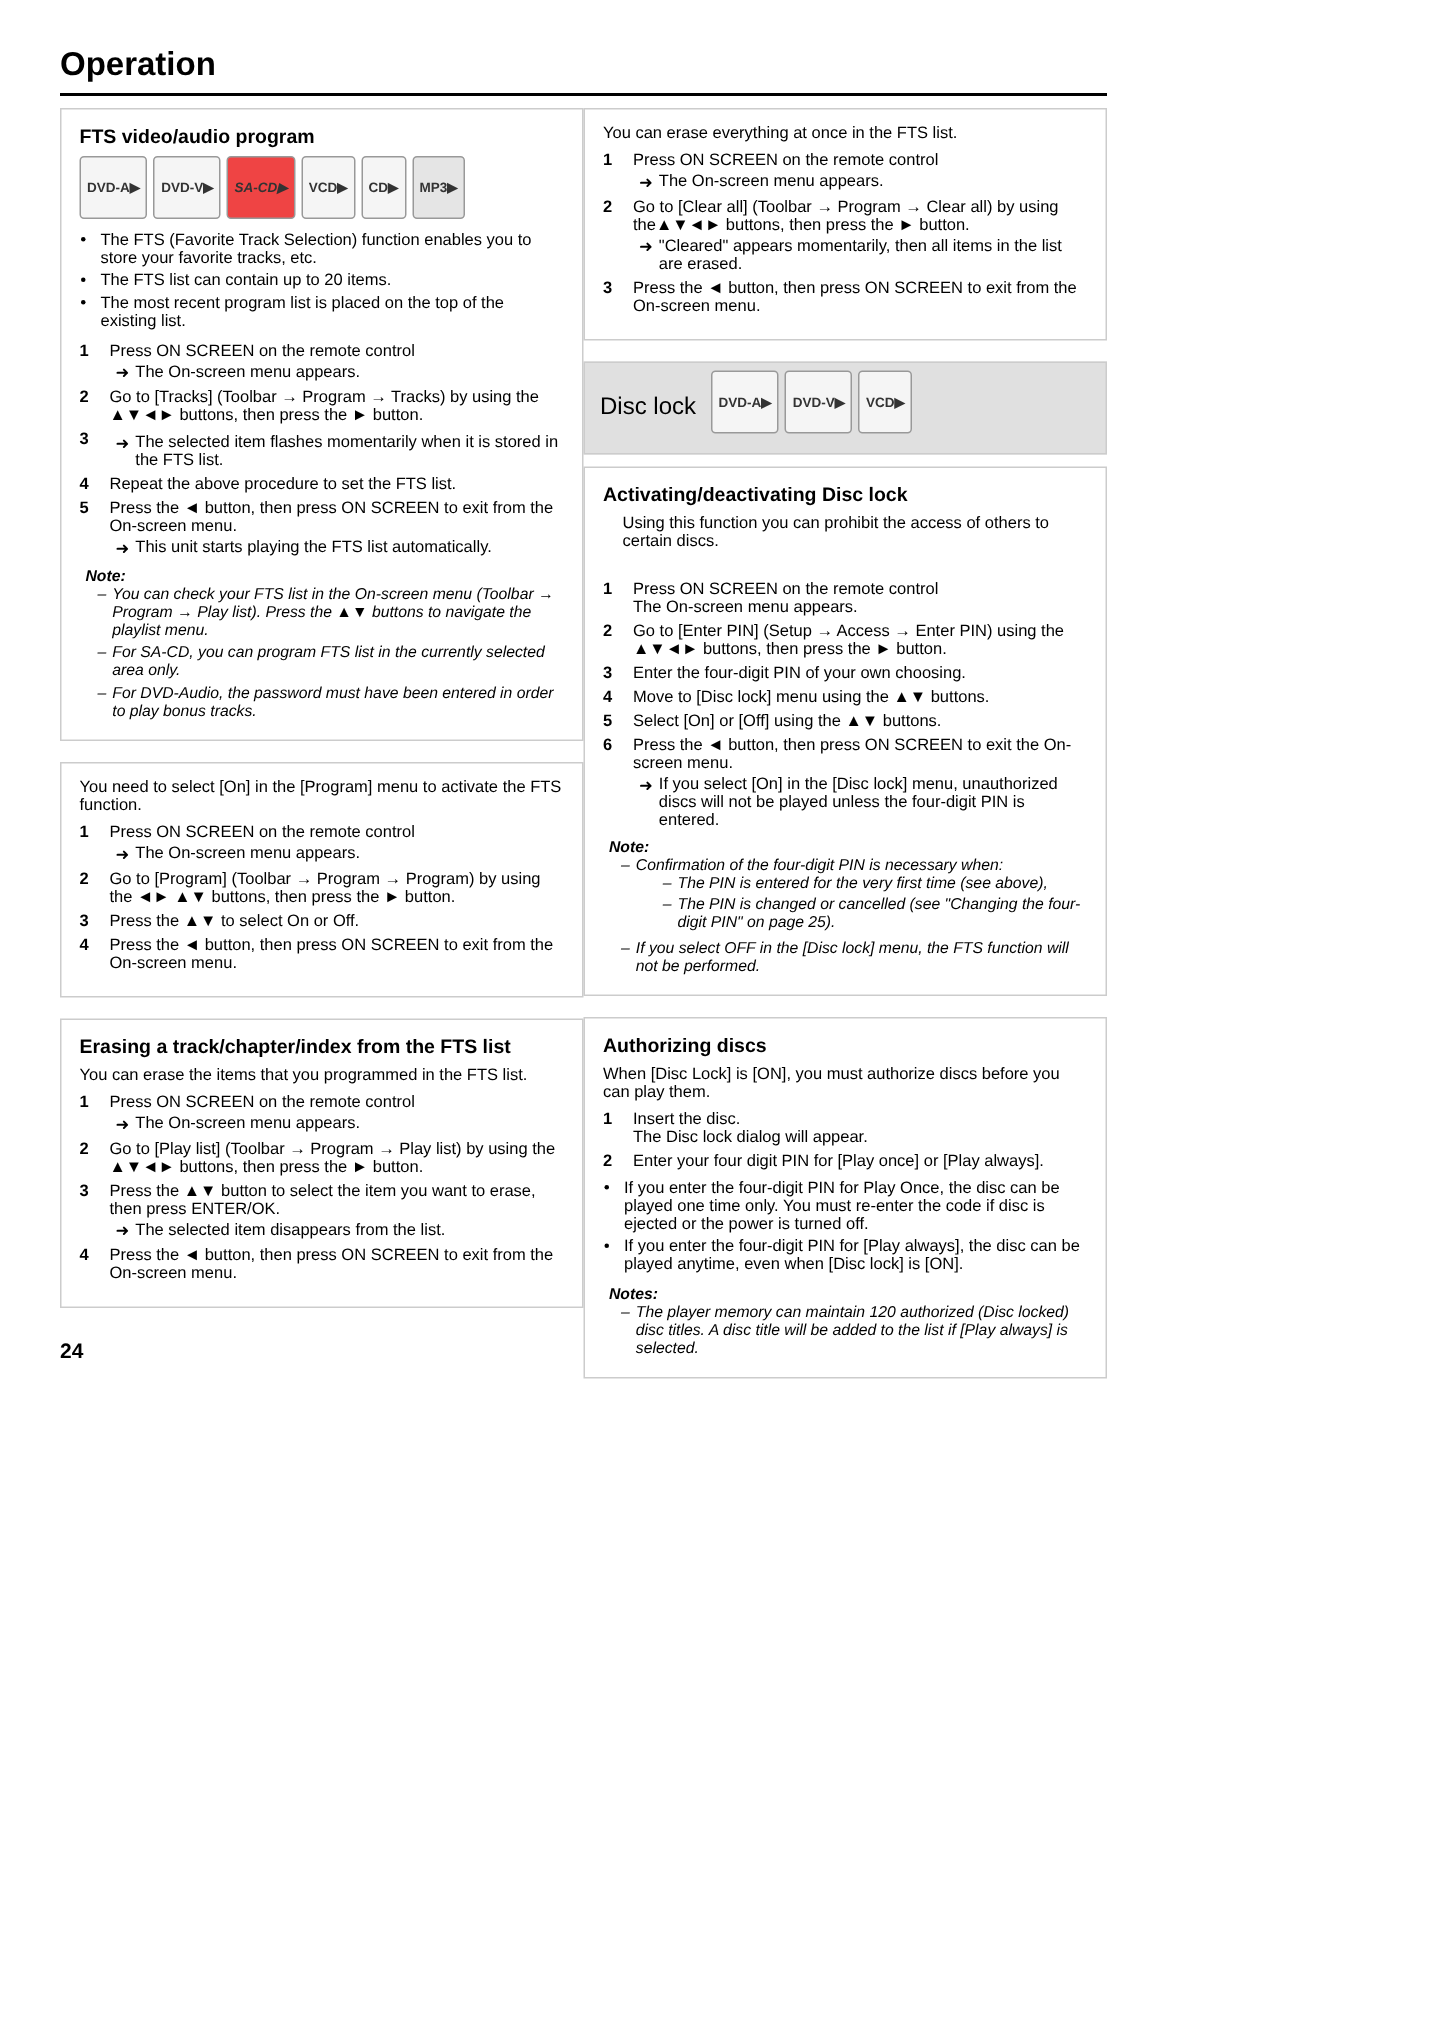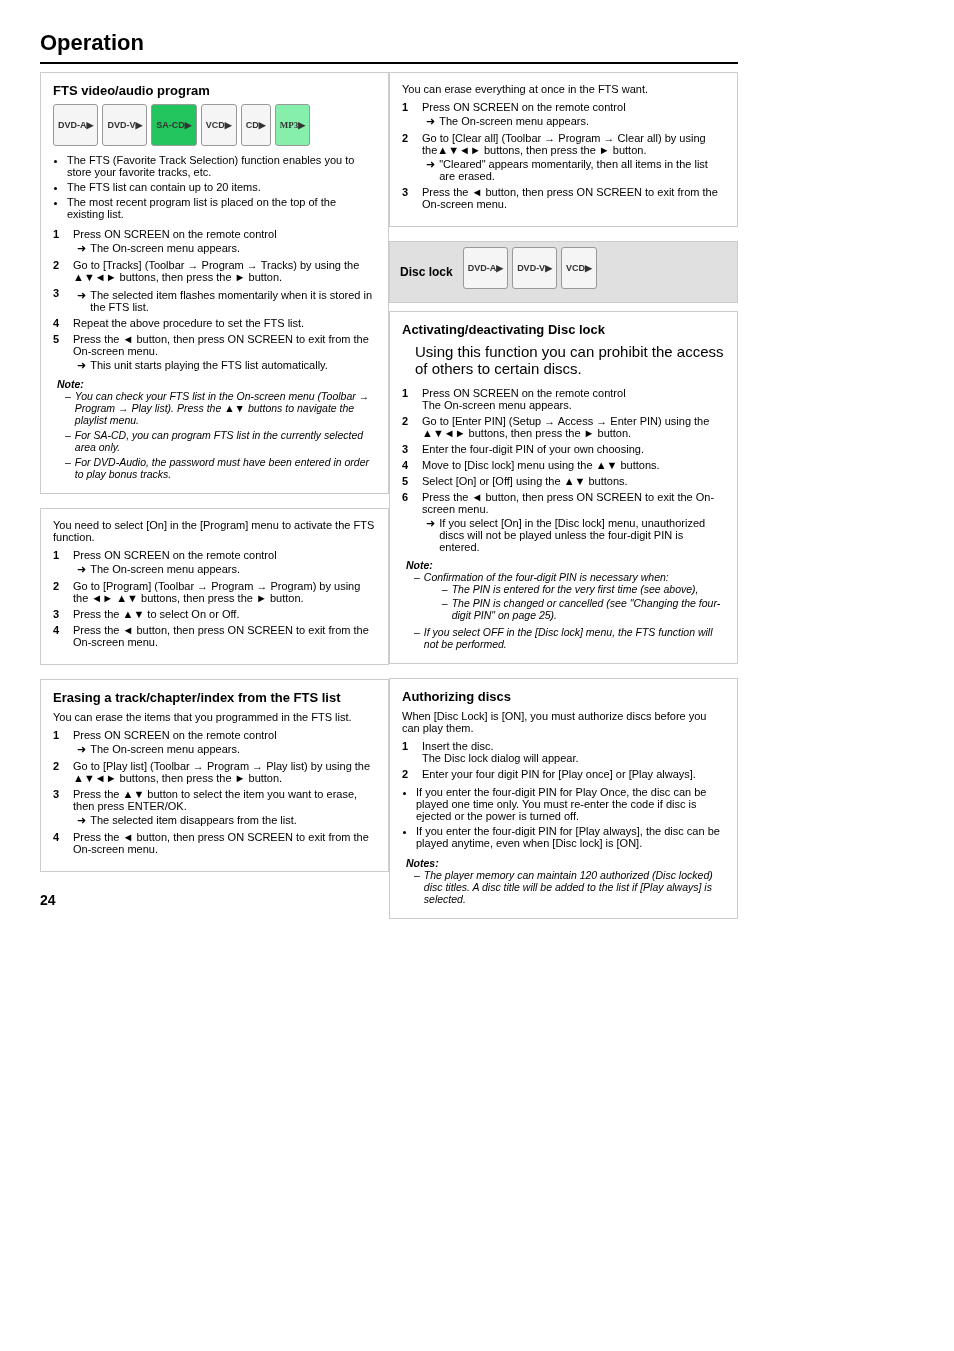--- a/index.html
+++ b/index.html
@@ -46,44 +46,44 @@
     .disc-lock-header {
       display: flex;
       align-items: center;
       gap: 10px;
       background: #e0e0e0;
       padding: 5px 10px;
       margin-bottom: 8px;
       border: 1.5px solid #ccc;
     }
     .disc-lock-title {
-      font-size: 12px;
-      font-weight: bold;
+      font-size: 16px;
+      font-weight: normal;
     }
     .format-badges {
       display: flex;
       gap: 4px;
       margin-bottom: 8px;
       flex-wrap: wrap;
     }
     .badge {
       border: 1px solid #999;
       border-radius: 3px;
       padding: 15px 4px;
       font-size: 9px;
       font-weight: bold;
       color: #333;
       background: #f5f5f5;
     }
     .badge.dvd-a { background: #f5f5f5; }
     .badge.dvd-v { background: #f5f5f5; }
-    .badge.sa-cd { background: #22c55e; }
+    .badge.sa-cd { background: #ef4444; font-style: italic; }
     .badge.vcd { background: #f5f5f5; }
     .badge.cd { background: #f5f5f5; }
-    .badge.mp3 { background: #86efac; font-family: Liberation Serif, serif; }
+    .badge.mp3 { background: #e5e5e5; }
     .bullet-list {
       list-style: disc;
       padding-left: 14px;
       margin-bottom: 8px;
     }
     .bullet-list li {
       font-size: 11px;
       margin-bottom: 3px;
     }
     .numbered-list {
@@ -297,21 +297,21 @@
           </li>
         </ol>
       </div>
 
       <div class="page-num">24</div>
     </div>
 
     <div class="col-right">
 
       <div class="section">
-        <p style="font-size:11px;margin-bottom:6px;">You can erase everything at once in the FTS want.</p>
+        <p style="font-size:11px;margin-bottom:6px;">You can erase everything at once in the FTS list.</p>
         <ol class="numbered-list">
           <li>
             <span class="num">1</span>
             <span class="li-content">
               <span>Press ON SCREEN on the remote control</span>
               <div class="arrow-line">
                 <span class="arrow">➜</span>
                 <span>The On-screen menu appears.</span>
               </div>
             </span>
@@ -337,21 +337,21 @@
         <span class="disc-lock-title">Disc lock</span>
         <span class="format-badges" style="display:flex;gap:4px;">
           <span class="badge">DVD-A▶</span>
           <span class="badge">DVD-V▶</span>
           <span class="badge">VCD▶</span>
         </span>
       </div>
 
       <div class="section">
         <div class="section-title">Activating/deactivating Disc lock</div>
-        <p style="font-size:15px;margin-bottom:10px;padding-left:13px;">Using this function you can prohibit the access of others to certain discs.</p>
+        <p style="font-size:11px;margin-bottom:20px;padding-left:13px;">Using this function you can prohibit the access of others to certain discs.</p>
         <ol class="numbered-list">
           <li>
             <span class="num">1</span>
             <span class="li-content">
               Press ON SCREEN on the remote control<br>
               The On-screen menu appears.
             </span>
           </li>
           <li>
             <span class="num">2</span>

